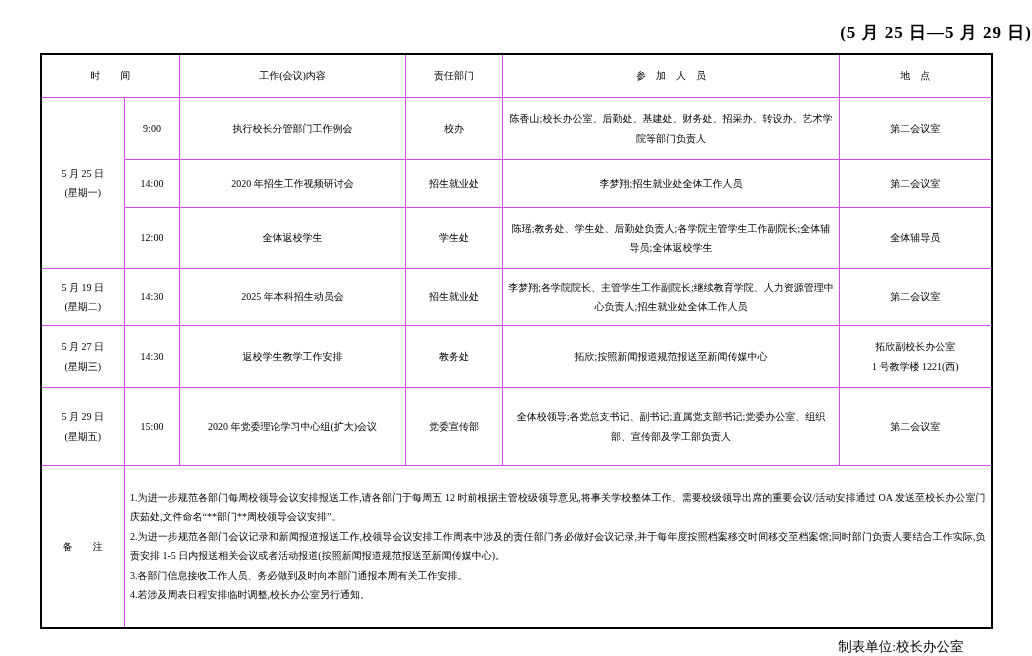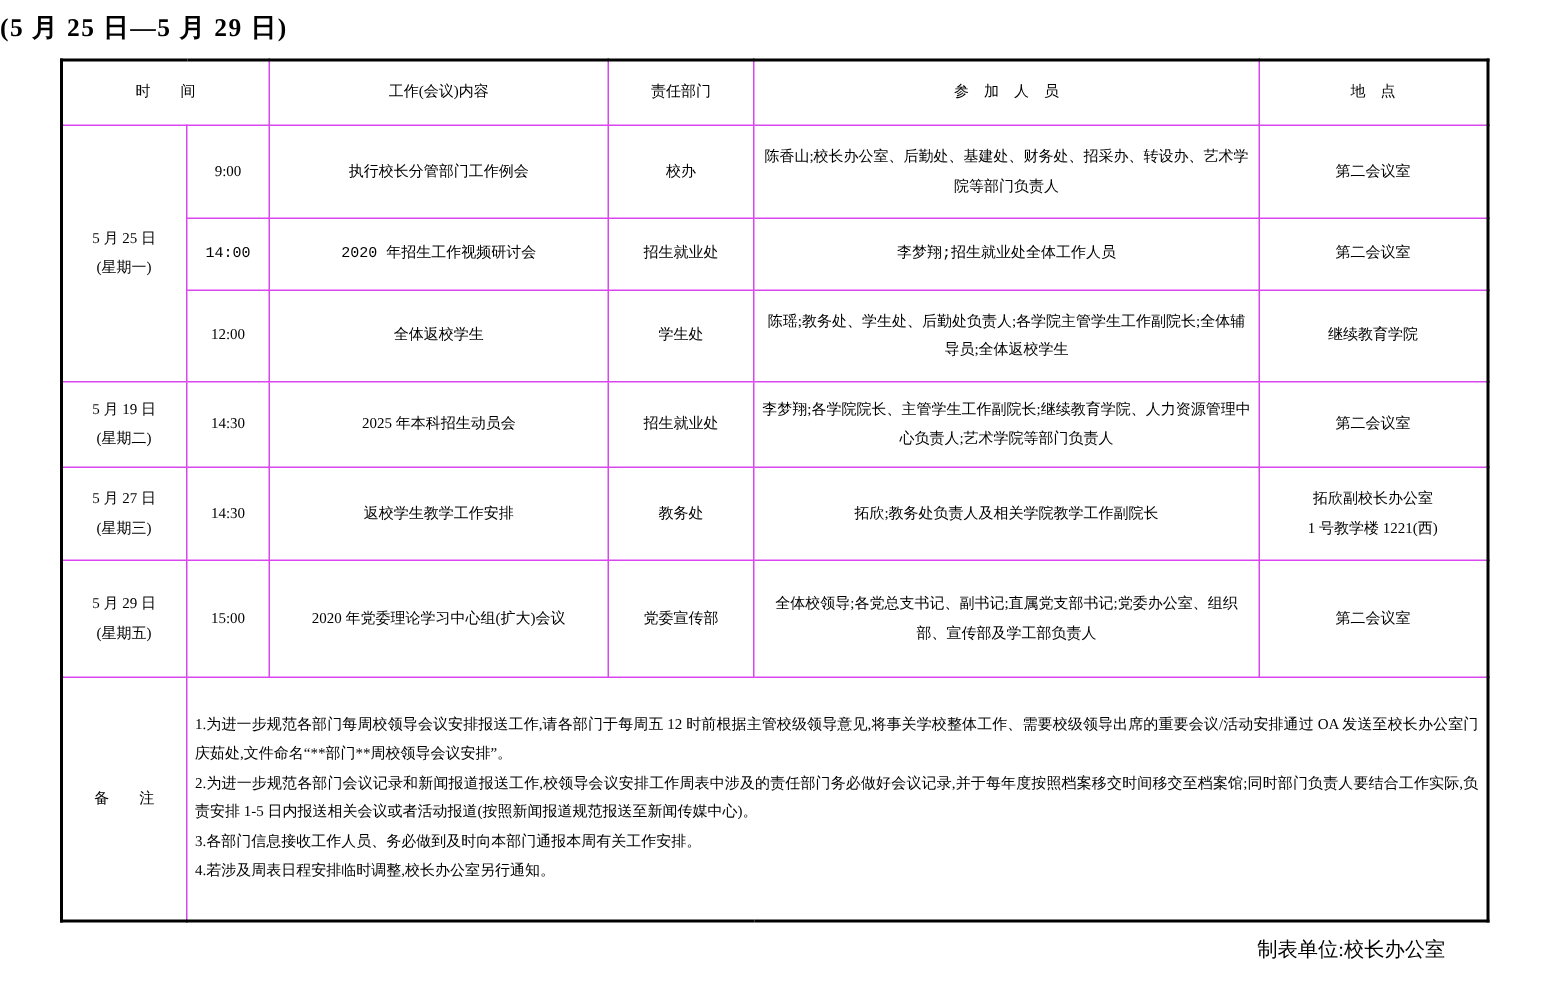--- a/index.html
+++ b/index.html
@@ -2,22 +2,22 @@
 <html><head>
 <meta charset="utf-8">
 <style>
   html,body{margin:0;padding:0;}
   body{
     width:1032px;height:656px;background:#ffffff;color:#000;
     font-family:"Liberation Serif","DejaVu Serif",serif;
     position:relative;overflow:hidden;
   }
   .doc-title{
-    text-align:left;font-weight:bold;font-size:17px;
-    padding-top:7px;letter-spacing:1px;
+    text-align:right;font-weight:bold;font-size:17px;
+    padding-top:21px;letter-spacing:1px;
   }
   table.schedule{
     border-collapse:collapse;table-layout:fixed;
     width:951px;margin:9px auto 0;
     border:2px solid #000;
   }
   .schedule th,.schedule td{
     border:1px solid #d946ef;
     font-size:10px;font-weight:normal;
     text-align:center;vertical-align:middle;
@@ -64,56 +64,56 @@
     <td rowspan="3">
       <div>5 月 25 日</div>
       <div>(星期一)</div>
     </td>
     <td>9:00</td>
     <td>执行校长分管部门工作例会</td>
     <td>校办</td>
     <td class="participants-cell">陈香山;校长办公室、后勤处、基建处、财务处、招采办、转设办、艺术学院等部门负责人</td>
     <td>第二会议室</td>
   </tr>
-  <tr style="height:48px;font-family:Liberation Mono, monospace;">
+  <tr style="height:48px;">
     <td>14:00</td>
     <td>2020 年招生工作视频研讨会</td>
     <td>招生就业处</td>
     <td class="participants-cell">李梦翔;招生就业处全体工作人员</td>
     <td>第二会议室</td>
   </tr>
   <tr style="height:61px;">
     <td>12:00</td>
     <td>全体返校学生</td>
     <td>学生处</td>
     <td class="participants-cell">陈瑶;教务处、学生处、后勤处负责人;各学院主管学生工作副院长;全体辅导员;全体返校学生</td>
-    <td>继续教育学院</td>
+    <td>全体辅导员</td>
   </tr>
 
   <tr style="height:57px;">
     <td>
       <div>5 月 19 日</div>
       <div>(星期二)</div>
     </td>
     <td>14:30</td>
     <td>2025 年本科招生动员会</td>
     <td>招生就业处</td>
-    <td class="participants-cell">李梦翔;各学院院长、主管学生工作副院长;继续教育学院、人力资源管理中心负责人;艺术学院等部门负责人</td>
+    <td class="participants-cell">李梦翔;各学院院长、主管学生工作副院长;继续教育学院、人力资源管理中心负责人;招生就业处全体工作人员</td>
     <td>第二会议室</td>
   </tr>
 
   <tr style="height:62px;">
     <td>
       <div>5 月 27 日</div>
       <div>(星期三)</div>
     </td>
     <td>14:30</td>
     <td>返校学生教学工作安排</td>
     <td>教务处</td>
-    <td class="participants-cell">拓欣;教务处负责人及相关学院教学工作副院长</td>
+    <td class="participants-cell">拓欣;按照新闻报道规范报送至新闻传媒中心</td>
     <td>
       <div>拓欣副校长办公室</div>
       <div>1 号教学楼 1221(西)</div>
     </td>
   </tr>
 
   <tr style="height:78px;">
     <td>
       <div>5 月 29 日</div>
       <div>(星期五)</div>

